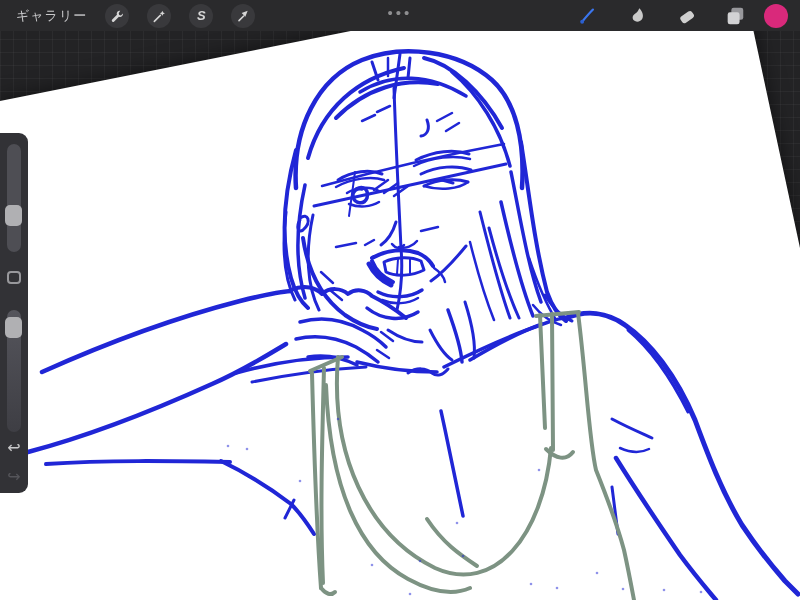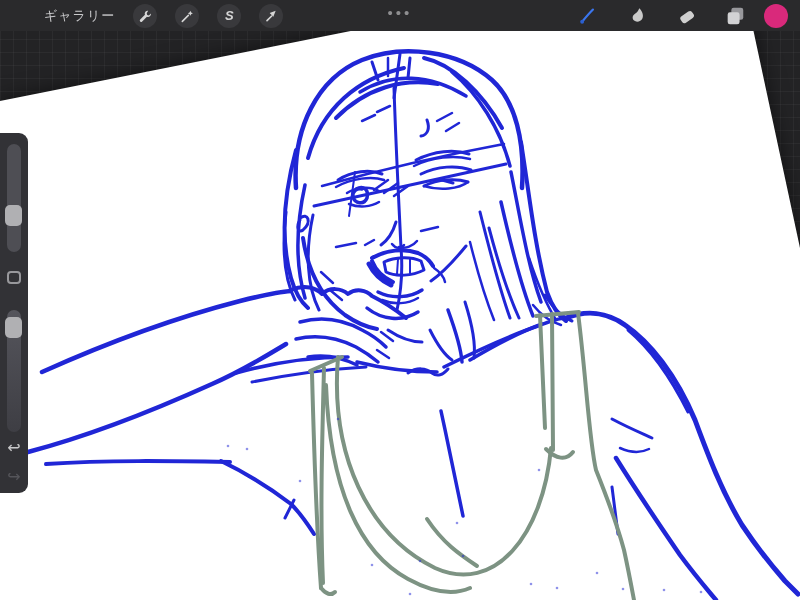--- a/index.html
+++ b/index.html
@@ -14,21 +14,21 @@
     font-family:"Liberation Sans","DejaVu Sans",sans-serif;
   }
   .artwork{position:absolute;left:0;top:0;}
   .paper{filter:drop-shadow(0 0 10px rgba(0,0,0,0.55));}
   
   .toolbar{
     position:absolute;left:0;top:0;width:800px;height:31px;
     background:#2a2a2c;display:flex;align-items:center;z-index:10;
   }
   .tb-left{display:flex;align-items:center;gap:18px;padding-left:16px;}
-  .gallery-label{color:#c9c9cb;font-size:13px;letter-spacing:1px;white-space:nowrap;margin-left:28px;}
+  .gallery-label{color:#c9c9cb;font-size:13px;letter-spacing:1px;white-space:nowrap;}
   .tool-circle{
     width:24px;height:24px;border-radius:50%;background:#39393c;
     display:flex;align-items:center;justify-content:center;flex:0 0 auto;
   }
   .tb-center{position:absolute;left:50%;top:0;transform:translateX(-50%);
     color:#8e8e90;font-size:15px;letter-spacing:3px;line-height:26px;height:31px;}
   .tb-right{position:absolute;right:12px;top:0;height:31px;display:flex;align-items:center;}
   .tb-right .ticon{display:flex;align-items:center;justify-content:center;width:24px;height:24px;}
   .s-glyph{color:#d6d6d6;font-size:13px;font-weight:bold;font-style:italic;}
   .color-swatch{width:24px;height:24px;border-radius:50%;}

